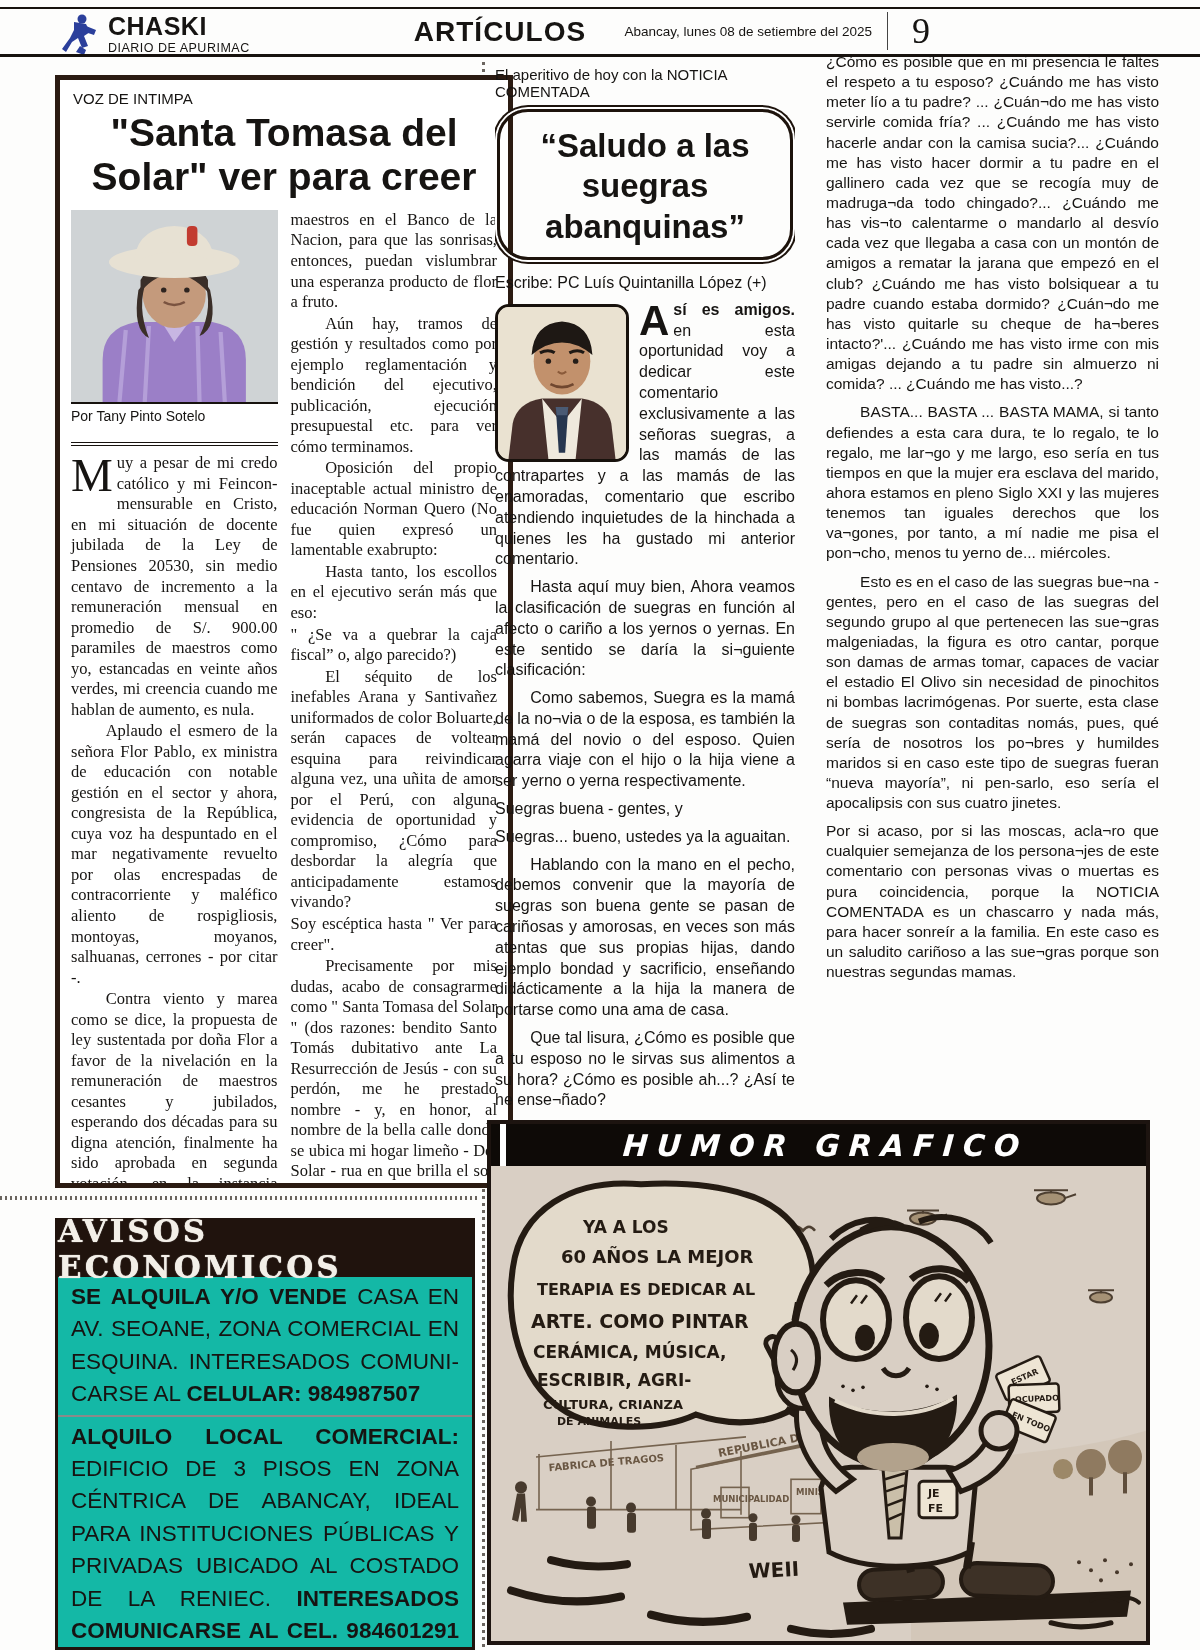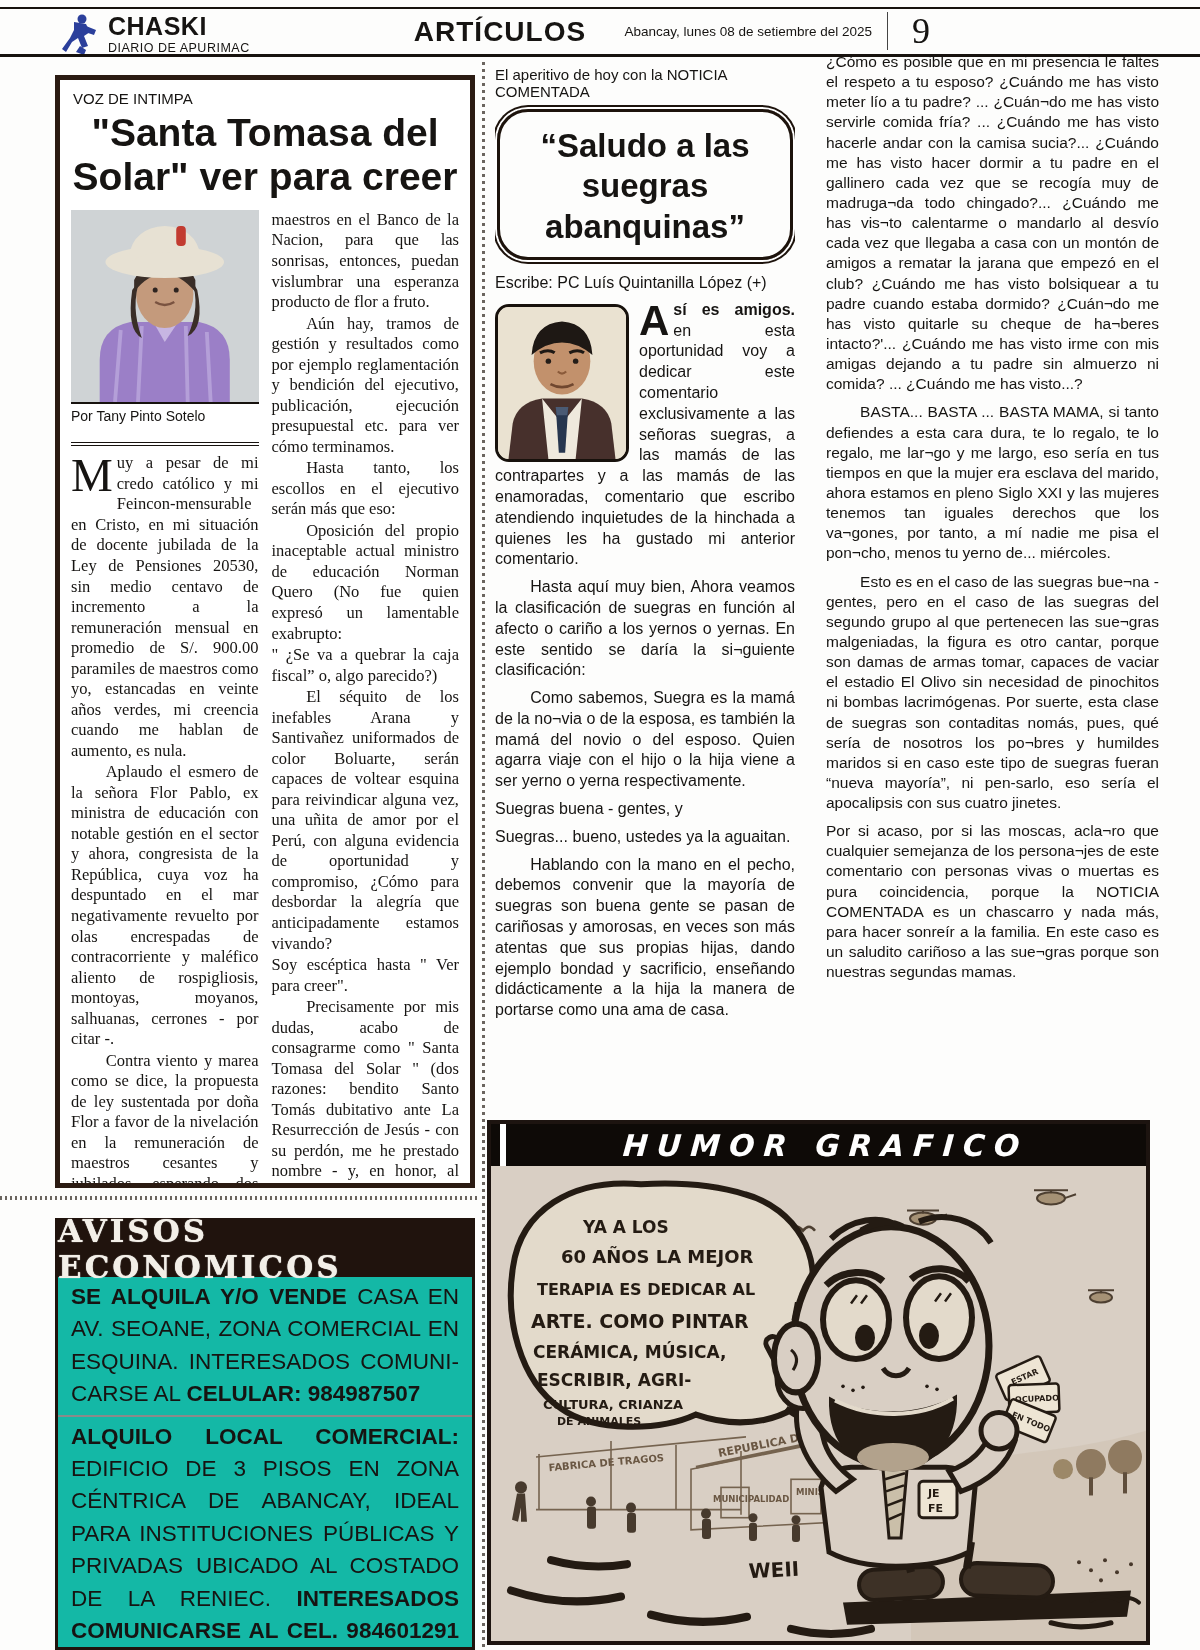--- a/index.html
+++ b/index.html
@@ -22,21 +22,21 @@
   .pagebar{position:absolute;right:112px;top:12px;width:1px;height:38px;background:#444;}
   .pagenum{position:absolute;right:70px;top:10px;font-family:"Liberation Serif",serif;font-size:36px;}
 
   
   .vsep{position:absolute;left:482px;top:62px;width:3px;height:1588px;
     background:repeating-linear-gradient(180deg,#6b655f 0 3px,transparent 3px 7px);}
   .hsep{position:absolute;left:0;top:1196px;width:478px;height:4px;
     background:repeating-linear-gradient(90deg,#6b655f 0 2px,transparent 2px 5px);}
 
   
-  .left-box{position:absolute;left:55px;top:75px;width:420px;height:1113px;box-sizing:border-box;
+  .left-box{position:absolute;left:55px;top:75px;width:458px;height:1113px;box-sizing:border-box;
     border:5px solid #2b1b12;padding:8px 11px;background:#fff;overflow:hidden;}
   .kicker{font-size:15px;margin:2px 0 0 2px;}
   .headline{font-size:39px;font-weight:bold;text-align:center;line-height:1.14;margin:4px 0 10px;}
   .lcols{display:flex;gap:13px;}
   .lcol{width:50%;font-family:"Liberation Serif",serif;font-size:16.5px;line-height:1.245;
     text-align:justify;}
   .lcol p{margin:0 0 1px;text-indent:2.1em;}
   .lcol p.ni{text-indent:0;}
   .photo-woman{width:100%;height:192px;background:#cfd2d4;overflow:hidden;}
   .byline{font-family:"Liberation Sans",sans-serif;font-size:14px;padding:4px 0 17px;
@@ -144,22 +144,22 @@
       <p class="firstpar" data-interactable="false"><span class="dropcap-serif" data-interactable="false">M</span><span data-interactable="false">uy a pesar de mi credo católico y mi Feincon-mensurable en Cristo, en mi situación de docente jubilada de la Ley de Pensiones 20530, sin medio centavo de incremento a la remuneración mensual en promedio de S/. 900.00 paramiles de maestros como yo, estancadas en veinte años verdes, mi creencia cuando me hablan de aumento, es nula.</span></p>
       <div data-interactable="false">
           <p data-interactable="false">Aplaudo el esmero de la señora Flor Pablo, ex ministra de educación con notable gestión en el sector y ahora, congresista de la República, cuya voz ha despuntado en el mar negativamente revuelto por olas encrespadas de contracorriente y maléfico aliento de rospigliosis, montoyas, moyanos, salhuanas, cerrones - por citar -.</p>
           <p data-interactable="false">Contra viento y marea como se dice, la propuesta de ley sustentada por doña Flor a favor de la nivelación en la remuneración de maestros cesantes y jubilados, esperando dos décadas para su digna atención, finalmente ha sido aprobada en segunda votación, en la instancia congresal.</p>
         </div>
     </div>
     <div class="lcol" data-interactable="false">
       <div data-interactable="false">
           <p class="ni" data-interactable="false">maestros en el Banco de la Nacion, para que las sonrisas, entonces, puedan vislumbrar una esperanza producto de flor a fruto.</p>
           <p data-interactable="false">Aún hay, tramos de gestión y resultados como por ejemplo reglamentación y bendición del ejecutivo, publicación, ejecución presupuestal etc. para ver cómo terminamos.</p>
+          <p data-interactable="false">Oposición del propio inaceptable actual ministro de educación Norman Quero (No fue quien expresó un lamentable exabrupto:</p>
           <p data-interactable="false">Hasta tanto, los escollos en el ejecutivo serán más que eso:</p>
-          <p data-interactable="false">Oposición del propio inaceptable actual ministro de educación Norman Quero (No fue quien expresó un lamentable exabrupto:</p>
           <p class="ni" data-interactable="false">" ¿Se va a quebrar la caja fiscal” o, algo parecido?)</p>
           <p data-interactable="false">El séquito de los inefables Arana y Santivañez uniformados de color Boluarte, serán capaces de voltear esquina para reivindicar alguna vez, una uñita de amor por el Perú, con alguna evidencia de oportunidad y compromiso, ¿Cómo para desbordar la alegría que anticipadamente estamos vivando?</p>
           <p class="ni" data-interactable="false">Soy escéptica hasta " Ver para creer".</p>
           <p data-interactable="false">Precisamente por mis dudas, acabo de consagrarme como " Santa Tomasa del Solar " (dos razones: bendito Santo Tomás dubitativo ante La Resurrección de Jesús - con su perdón, me he prestado nombre - y, en honor, al nombre de la bella calle donde se ubica mi hogar limeño - Del Solar - rua en que brilla el sol, a pesar del frío que hiela.</p>
         </div>
     </div>
   </div>
 </div>
 
 <div class="mid-col" data-interactable="false">
@@ -185,20 +185,21 @@
         <path d="M57 62 Q61 66 65 62" stroke="#8a5a3a" stroke-width="2" fill="none"></path>
       </svg>
     </div>
     <p class="ni" data-interactable="false"><span class="dropcap-sans" data-interactable="false">A</span><b data-interactable="false">sí es amigos.</b><span data-interactable="false"> en esta oportunidad voy a dedicar este comentario exclusivamente a las señoras suegras, a las mamás de las contrapartes y a las mamás de las enamoradas, comentario que escribo atendiendo inquietudes de la hinchada a quienes les ha gustado mi anterior comentario.</span></p>
     <div data-interactable="false">
         <p data-interactable="false">Hasta aquí muy bien, Ahora veamos la clasificación de suegras en función al afecto o cariño a los yernos o yernas. En este sentido se daría la si¬guiente clasificación:</p>
         <p data-interactable="false">Como sabemos, Suegra es la mamá de la no¬via o de la esposa, es también la mamá del novio o del esposo. Quien agarra viaje con el hijo o la hija viene a ser yerno o yerna respectivamente.</p>
         <p class="ni" data-interactable="false">Suegras buena - gentes, y</p>
         <p class="ni" data-interactable="false">Suegras... bueno, ustedes ya la aguaitan.</p>
         <p data-interactable="false">Hablando con la mano en el pecho, debemos convenir que la mayoría de suegras son buena gente se pasan de cariñosas y amorosas, en veces son más atentas que sus propias hijas, dando ejemplo bondad y sacrificio, enseñando didácticamente a la hija la manera de portarse como una ama de casa.</p>
+        <p data-interactable="false">Que tal lisura, ¿Cómo es posible que a tu esposo no le sirvas sus alimentos a su hora? ¿Cómo es posible ah...? ¿Así te he ense¬ñado?</p>
       </div>
   </div>
 </div>
 
 <div class="right-col" data-interactable="false">
   <div data-interactable="false">
       <p class="ni" data-interactable="false">¿Cómo es posible que en mi presencia le faltes el respeto a tu esposo? ¿Cuándo me has visto meter lío a tu padre? ... ¿Cuán¬do me has visto servirle comida fría? ... ¿Cuándo me has visto hacerle andar con la camisa sucia?... ¿Cuándo me has visto hacer dormir a tu padre en el gallinero cada vez que se recogía muy de madruga¬da todo chingado?... ¿Cuándo me has vis¬to calentarme o mandarlo al desvío cada vez que llegaba a casa con un montón de amigos a rematar la jarana que empezó en el club? ¿Cuándo me has visto bolsiquear a tu padre cuando estaba dormido? ¿Cuán¬do me has visto quitarle su cheque de ha¬beres intacto?'... ¿Cuándo me has visto irme con mis amigas dejando a tu padre sin almuerzo ni comida? ... ¿Cuándo me has visto...?</p>
       <p data-interactable="false">BASTA... BASTA ... BASTA MAMA, si tanto defiendes a esta cara dura, te lo regalo, te lo regalo, me lar¬go y me largo, eso sería en tus tiempos en que la mujer era esclava del marido, ahora estamos en pleno Siglo XXI y las mujeres tenemos tan iguales derechos que los va¬gones, por tanto, a mí nadie me pisa el pon¬cho, menos tu yerno de... miércoles.</p>
       <p data-interactable="false">Esto es en el caso de las suegras bue¬na - gentes, pero en el caso de las suegras del segundo grupo al que pertenecen las sue¬gras malgeniadas, la figura es otro cantar, porque son damas de armas tomar, capaces de vaciar el estadio El Olivo sin necesidad de pinochitos ni bombas lacrimógenas. Por suerte, esta clase de suegras son contaditas nomás, pues, qué sería de nosotros los po¬bres y humildes maridos si en caso este tipo de suegras fueran “nueva mayoría”, ni pen-sarlo, eso sería el apocalipsis con sus cuatro jinetes.</p>
       <p class="ni" data-interactable="false">Por si acaso, por si las moscas, acla¬ro que cualquier semejanza de los persona¬jes de este comentario con personas vivas o muertas es pura coincidencia, porque la NOTICIA COMENTADA es un chascarro y nada más, para hacer sonreír a la familia. En este caso es un saludito cariñoso a las sue¬gras porque son nuestras segundas mamas.</p>

